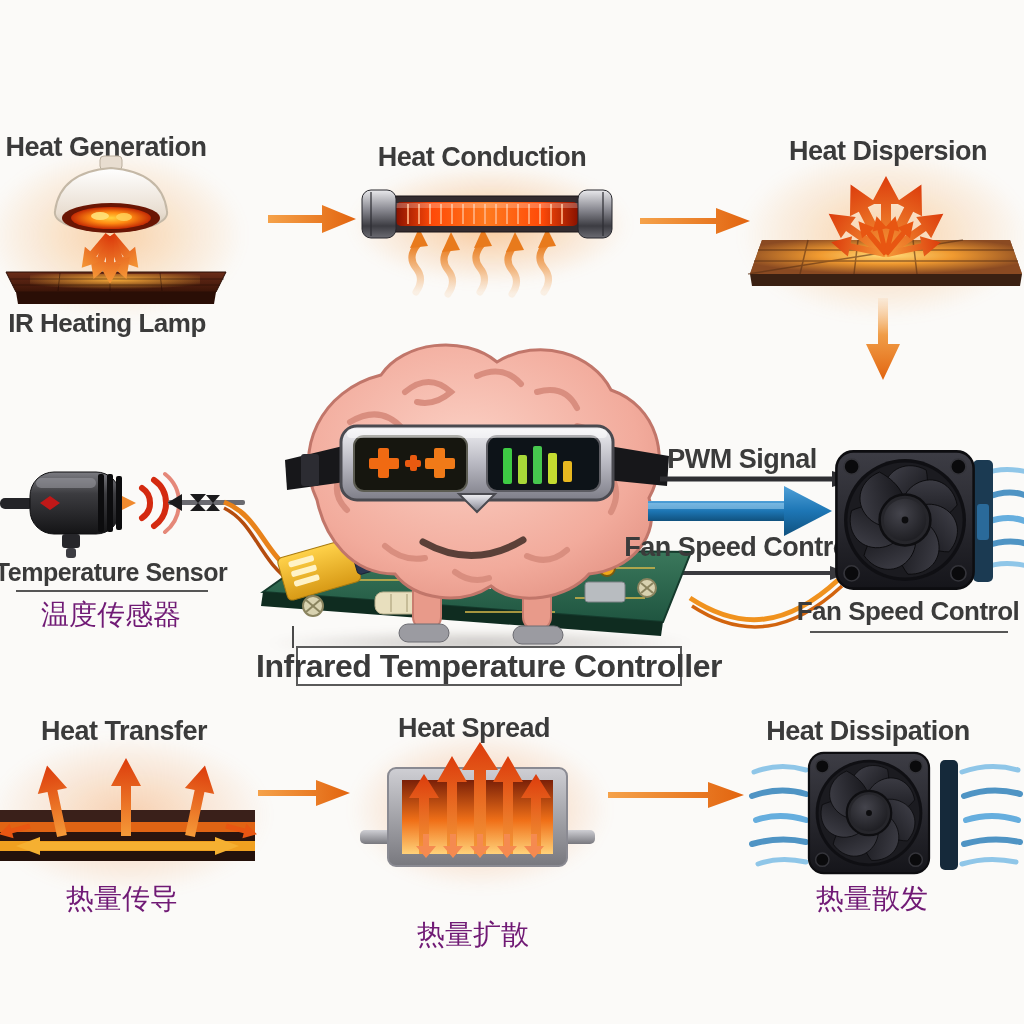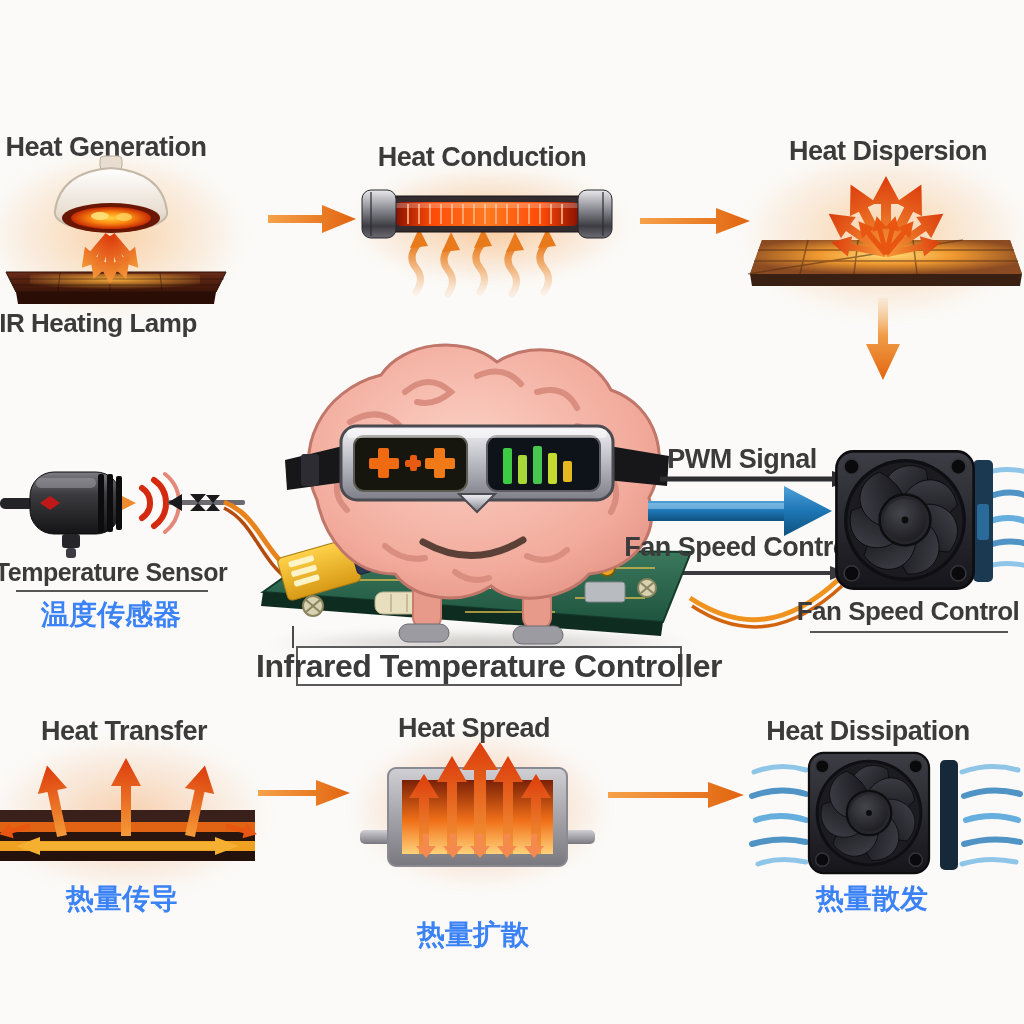--- a/index.html
+++ b/index.html
@@ -5,21 +5,21 @@
   html,body{margin:0;padding:0;}
   body{width:1024px;height:1024px;position:relative;overflow:hidden;
        background:#fbfaf8;font-family:"Liberation Sans","DejaVu Sans",sans-serif;}
   .abs{position:absolute;}
   .glow{position:absolute;border-radius:50%;pointer-events:none;filter:blur(6px);}
   .title{position:absolute;transform:translateX(-50%);white-space:nowrap;
          font-weight:700;font-size:27px;letter-spacing:-0.5px;color:#3b3b3b;}
   .caption{position:absolute;transform:translateX(-50%);white-space:nowrap;
            font-weight:700;font-size:26px;letter-spacing:-0.5px;color:#3b3b3b;}
   .zh{position:absolute;transform:translateX(-50%);white-space:nowrap;
-      font-weight:700;font-size:28px;color:#3b82f6;}
+      font-weight:400;font-size:28px;color:#701a75;}
   .rule{position:absolute;height:2px;background:#565656;}
   .label-box{position:absolute;left:296px;top:646px;width:382px;height:36px;
              border:2px solid #5a5a5a;background:#ffffff;display:flex;
              align-items:center;justify-content:center;font-weight:700;
              font-size:32px;letter-spacing:-0.5px;color:#3b3b3b;white-space:nowrap;}
   .shadow{position:absolute;background:radial-gradient(closest-side,rgba(40,30,25,.25),rgba(40,30,25,0));
           filter:blur(4px);pointer-events:none;}
   svg{position:absolute;overflow:visible;}
 </style>
 </head>
@@ -212,21 +212,21 @@
 
   <g>
     <rect x="100" y="0" width="22" height="14" rx="4" fill="#e8ddd0" stroke="#b9ad9c"></rect>
     <path d="M55,55 Q60,16 111,12 Q162,16 167,55 Q170,72 111,76 Q52,72 55,55 Z" fill="url(#lampDome)" stroke="#c4b8a6" stroke-width="2"></path>
     <ellipse cx="111" cy="62" rx="49" ry="15" fill="#6a1604"></ellipse>
     <ellipse cx="111" cy="62" rx="40" ry="11" fill="url(#lampGlow)"></ellipse>
     <ellipse cx="100" cy="60" rx="9" ry="4" fill="#ffe27a" opacity="0.9"></ellipse>
     <ellipse cx="124" cy="61" rx="8" ry="4" fill="#ffd45e" opacity="0.8"></ellipse>
   </g>
 </svg>
-<div class="caption" style="left:98px;top:308px;">IR Heating Lamp</div>
+<div class="caption" style="left:107px;top:308px;">IR Heating Lamp</div>
 
 <svg style="left:268px;top:203px;" width="88" height="32" viewBox="0 0 88 32">
   <polygon points="0,12 54,12 54,2 88,16 54,30 54,20 0,20" fill="url(#og)"></polygon>
 </svg>
 
 <div class="title" style="left:482px;top:142px;">Heat Conduction</div>
 
 <svg style="left:362px;top:186px;" width="250" height="112" viewBox="0 0 250 112">
 
   <g>

